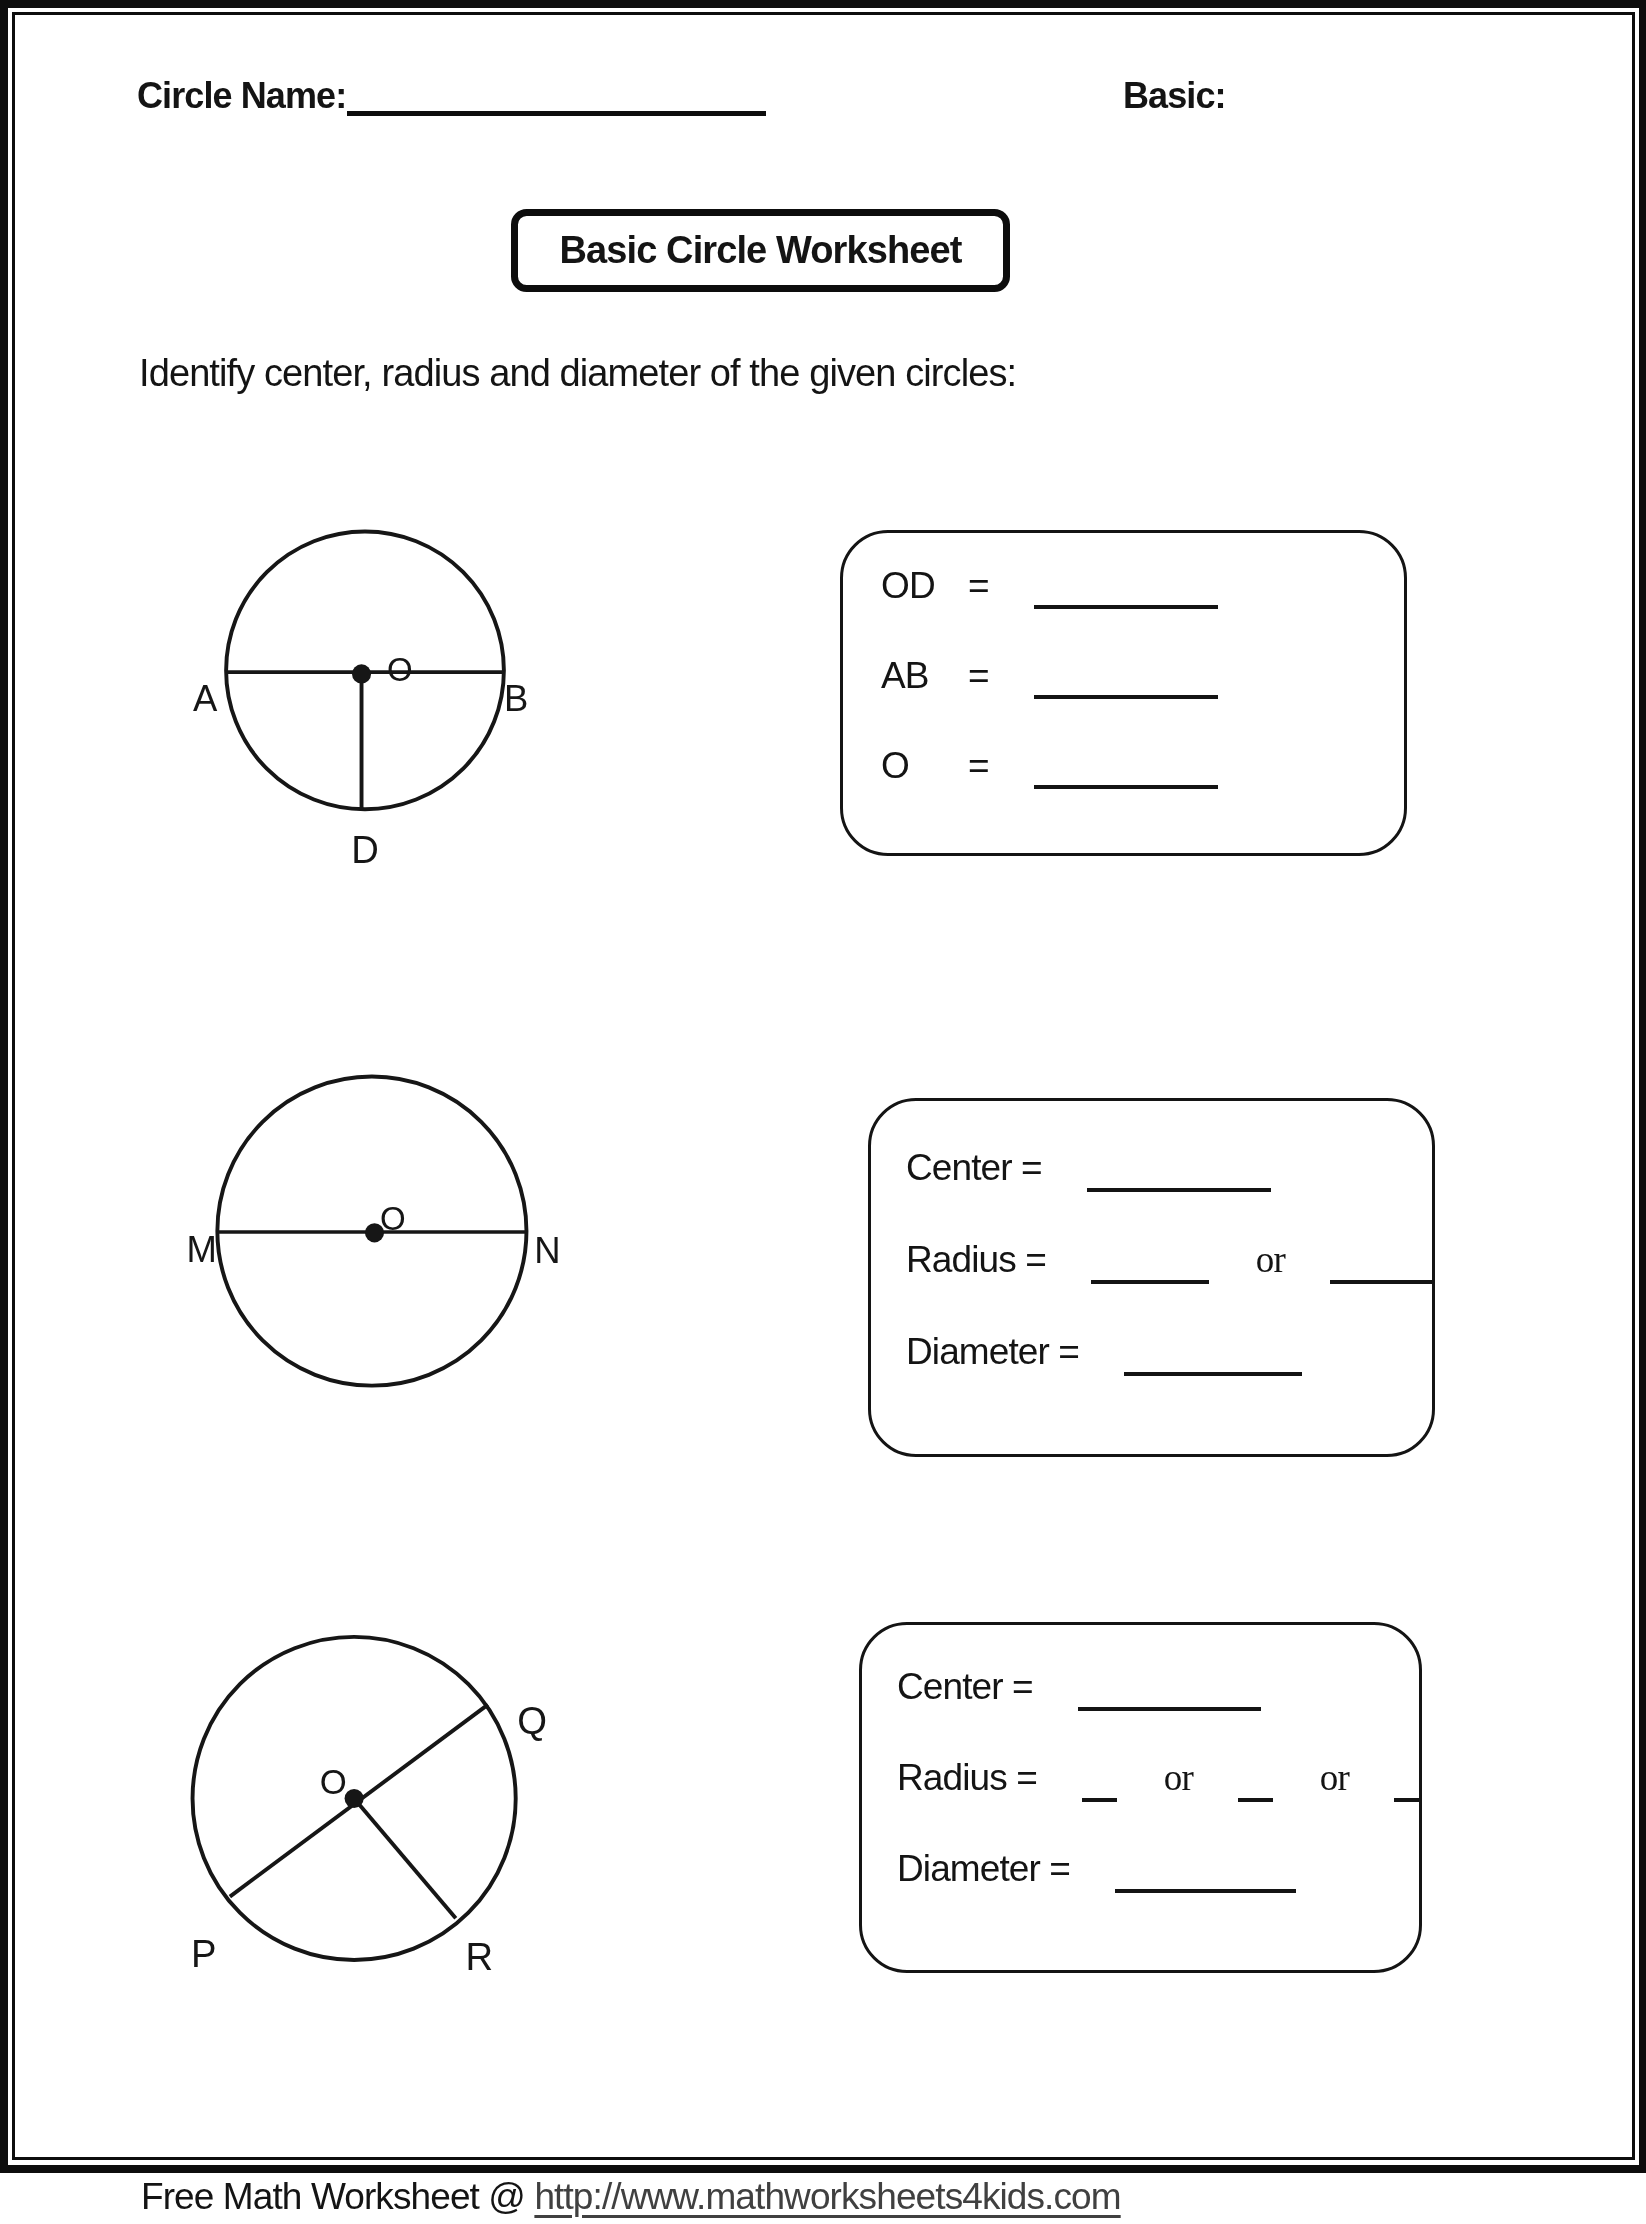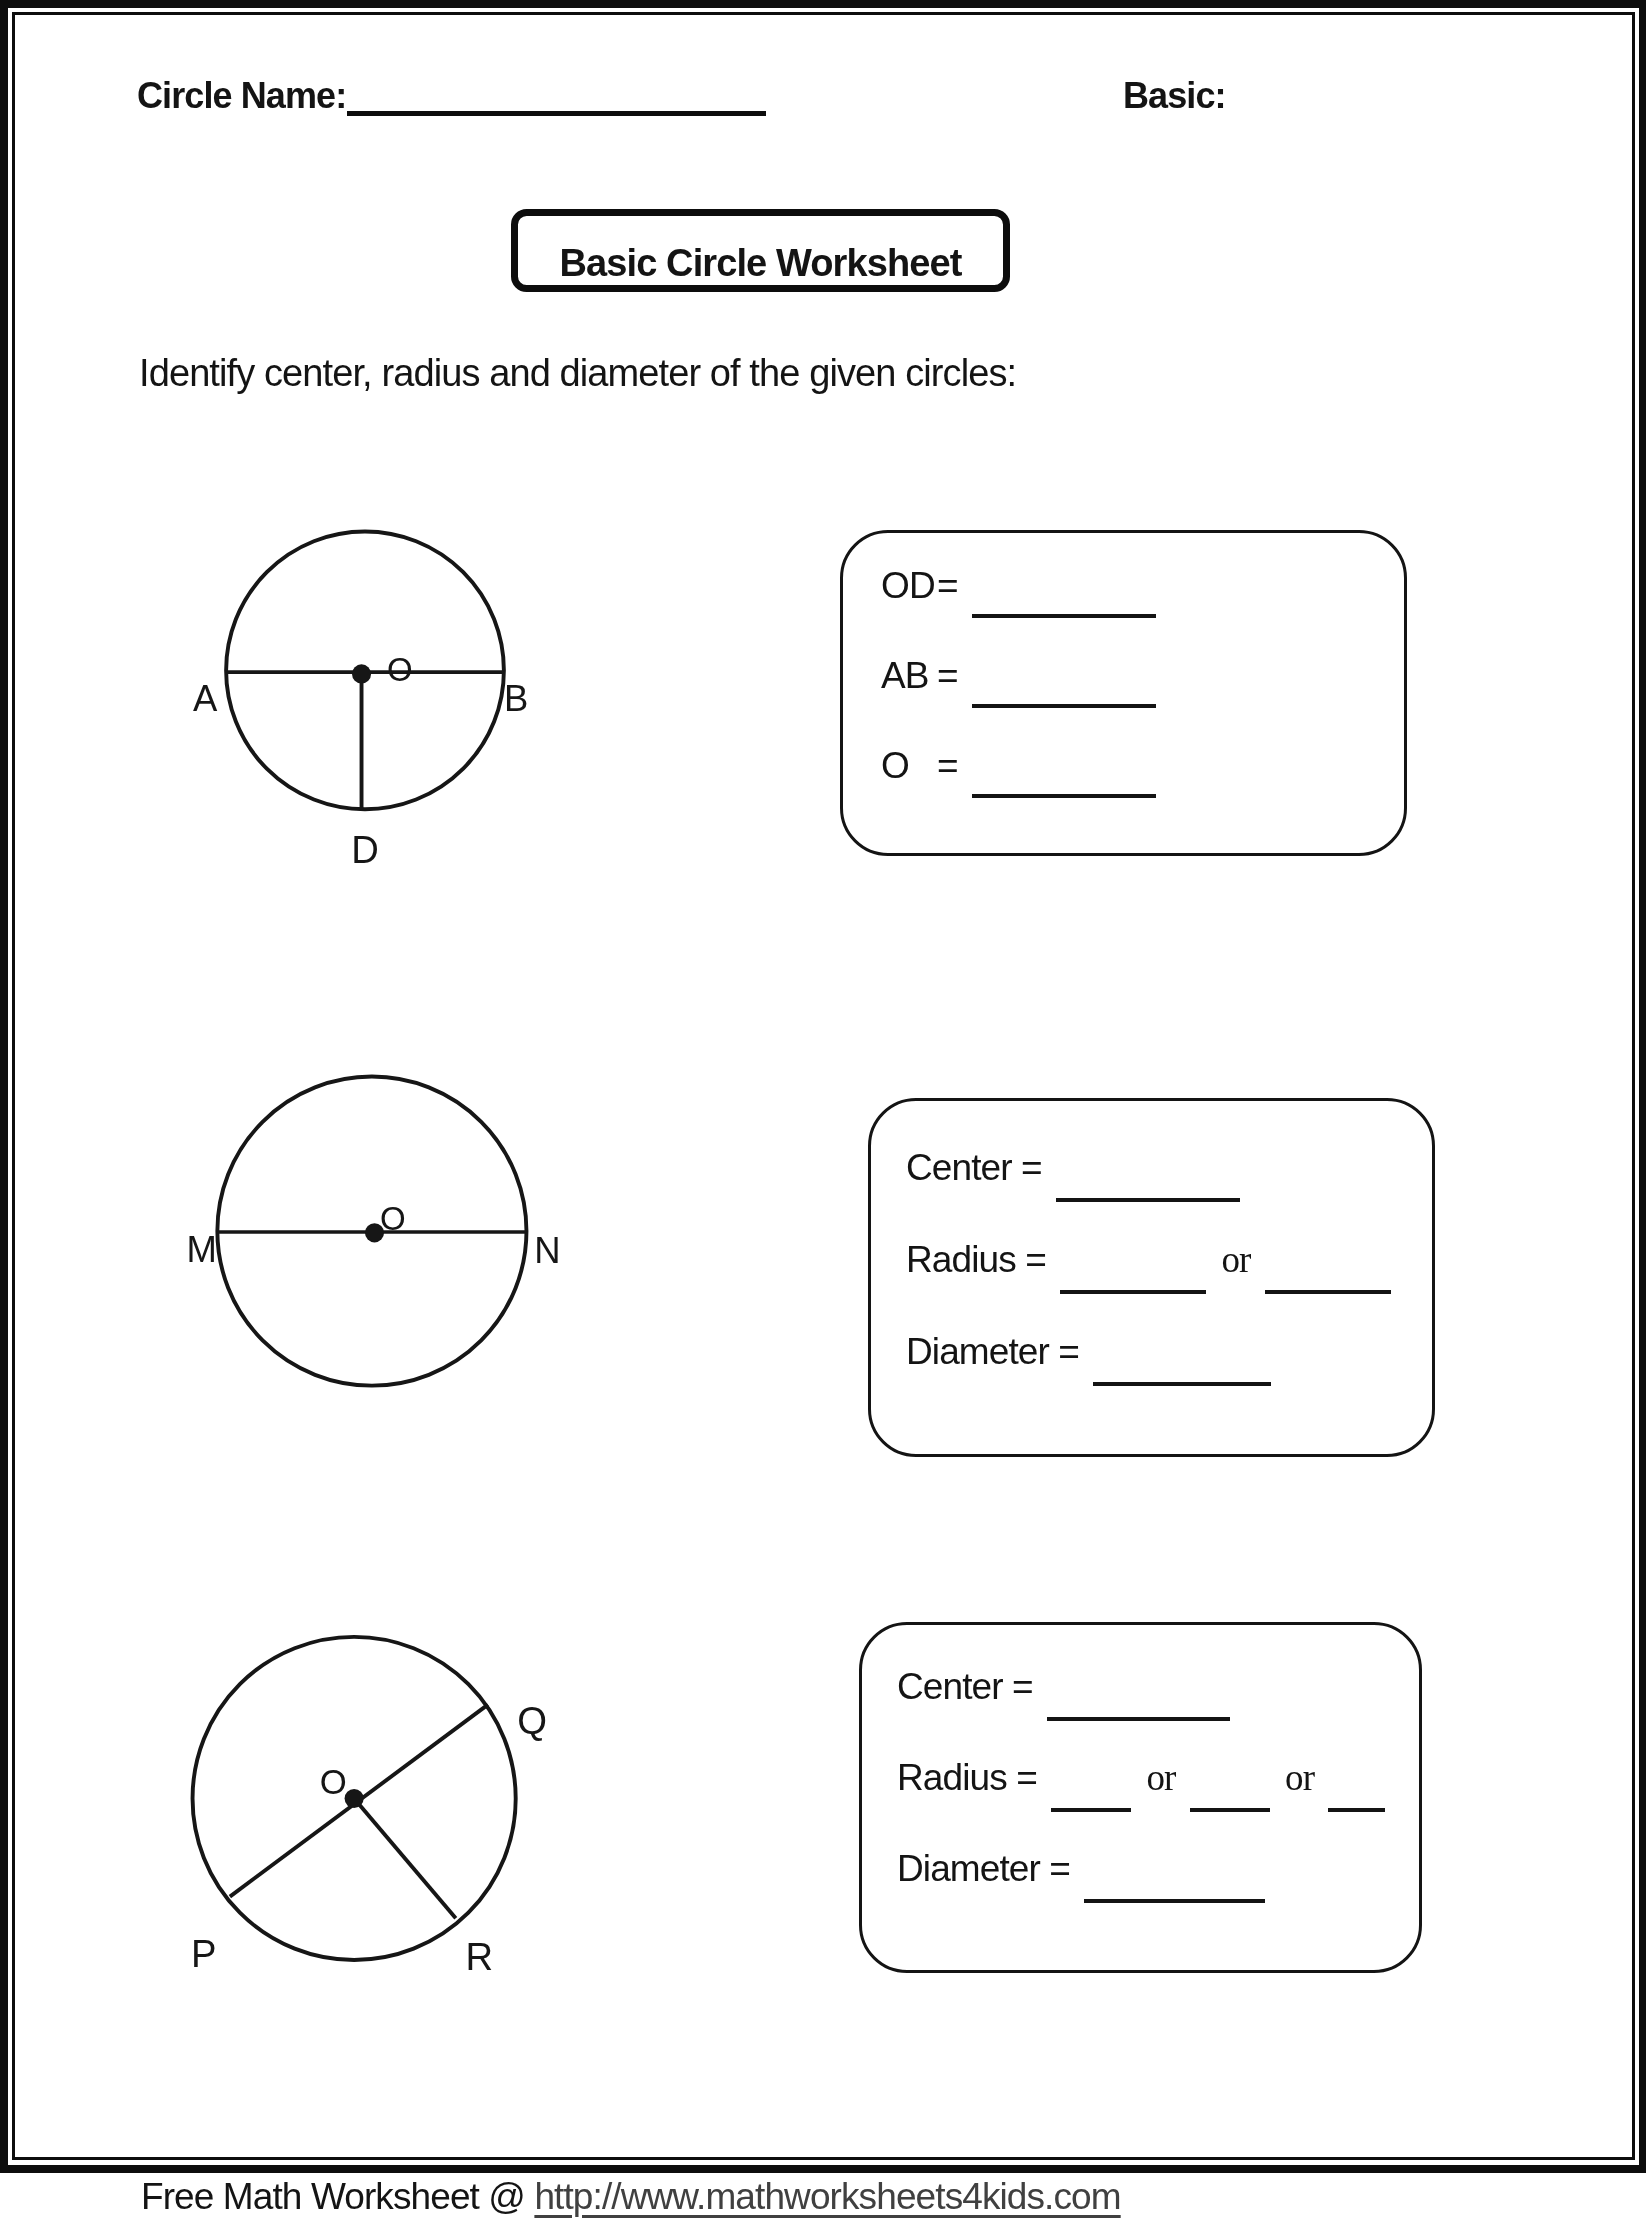--- a/index.html
+++ b/index.html
@@ -20,34 +20,34 @@
   .abs{position:absolute;}
   .ws{letter-spacing:-0.9px;}
   
   .student-label{left:137px;top:75px;font-size:36px;}
   .name-underline{left:347px;top:111px;width:419px;height:0;border-bottom:5.2px solid #0d0d0d;}
   .score-label{left:1123px;top:75px;font-size:36px;}
   
   .title-box{
     left:511px;top:209px;width:499px;height:83px;
     border:7.8px solid #0d0d0d;border-radius:15.6px;box-sizing:border-box;
-    display:flex;align-items:flex-end;justify-content:center;
+    display:flex;align-items:center;justify-content:center;
     font-size:38px;font-weight:bold;letter-spacing:-0.9px;
   }
   .instruction{left:139px;top:352px;font-size:38px;}
   
   .fig{position:absolute;}
   .fig line, .fig circle.outline{stroke:#161616;fill:none;}
   .fig text{fill:#161616;}
   
   .abox{
     position:absolute;border:3.5px solid #141414;border-radius:48px;box-sizing:border-box;
     display:flex;flex-direction:column;
   }
-  .abox .row{display:flex;align-items:flex-end;font-size:37px;letter-spacing:-0.9px;white-space:nowrap;}
+  .abox .row{display:flex;align-items:center;font-size:37px;letter-spacing:-0.9px;white-space:nowrap;gap:31px;}
   .blank{
     display:inline-block;height:24px;border-bottom:4.3px solid #141414;
     position:relative;top:10.4px;margin-left:14px;
   }
   .ortxt{margin-left:15.6px;font-family:Liberation Serif, serif;}
   .lhs{display:inline-block;width:56px;}
   #box1{left:840px;top:530px;width:567px;height:326px;padding:29.5px 0 0 38px;row-gap:45px;}
   #box1 .row{line-height:45px;}
   #box2{left:868px;top:1098px;width:567px;height:359px;padding:42px 0 0 35px;row-gap:43px;}
   #box2 .row{line-height:49px;}

